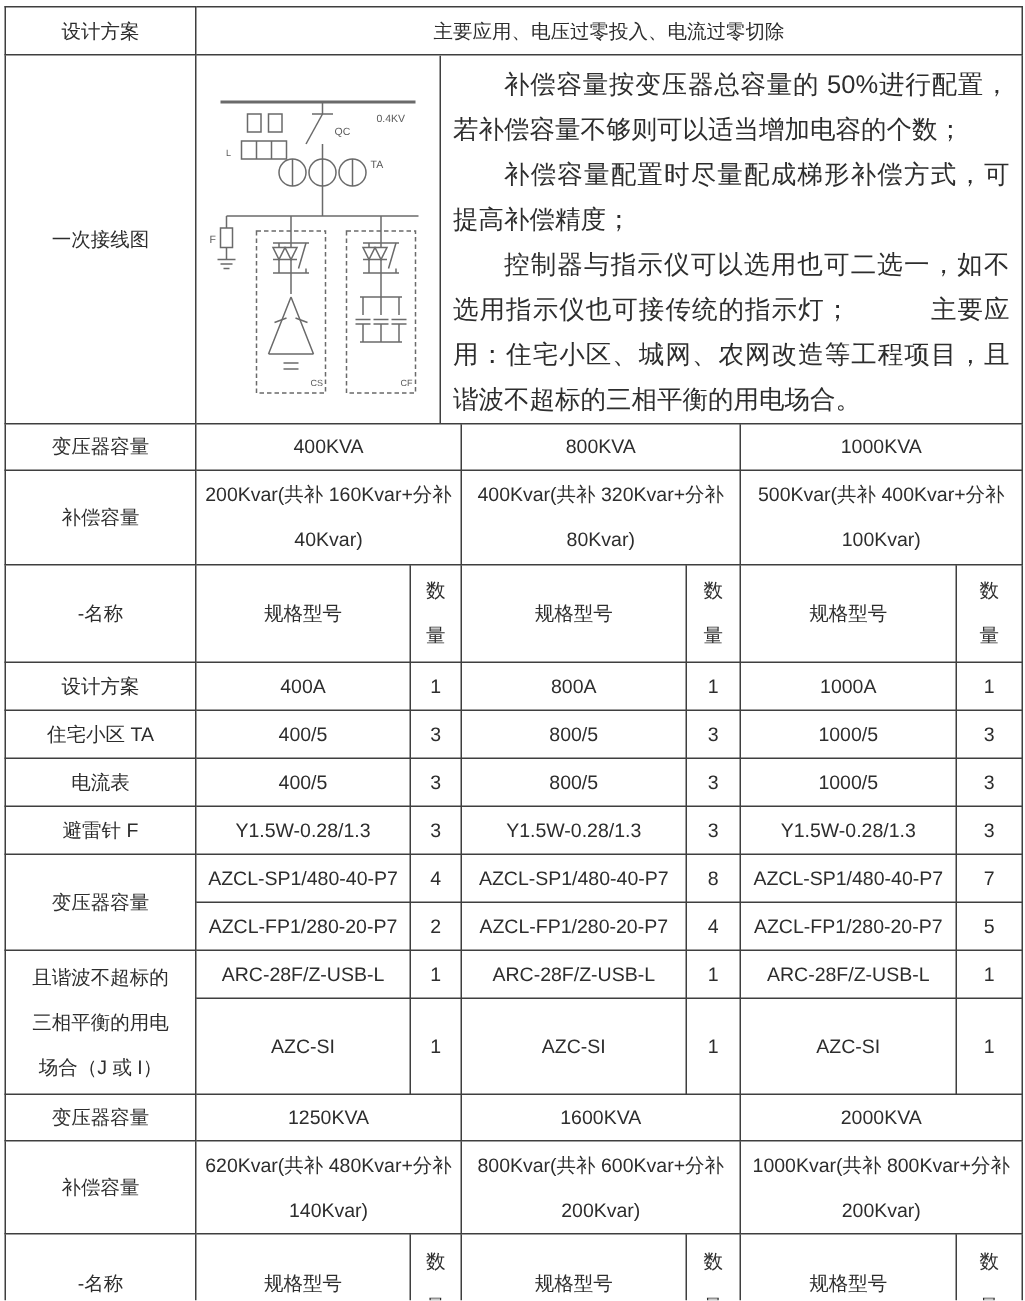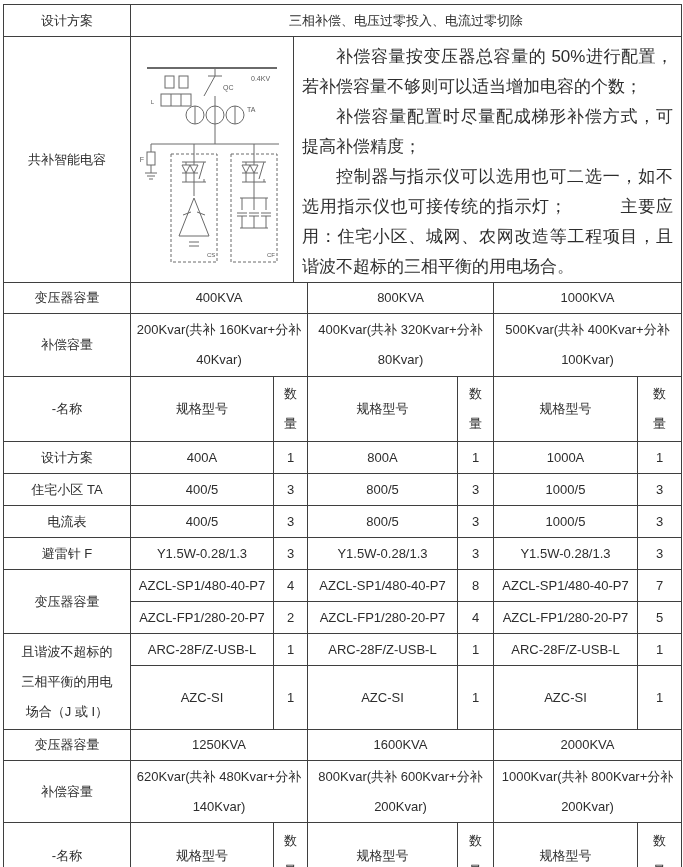--- a/index.html
+++ b/index.html
@@ -32,25 +32,25 @@
         <col style="width:34px">
     <col style="width:150px">
         <col style="width:36px">
         <col style="width:144px">
     <col style="width:44px">
   </colgroup>
 
   <tbody>
         <tr class="rh32">
     <td class="lbl">设计方案</td>
-    <td colspan="6">三相补偿、电压过零投入、电流过零切除</td>
+    <td colspan="6">主要应用、电压过零投入、电流过零切除</td>
   </tr>
 
   <tr class="rh221">
-    <td class="lbl">共补智能电容</td>
+    <td class="lbl">一次接线图</td>
     <td colspan="6" class="p0">
       <div class="split">
         <div class="diag">
           <svg width="158" height="216" viewBox="0 0 158 216">
             <g stroke="#6a6a6a" stroke-width="1" fill="none">
 
               <line x1="14" y1="16" x2="144" y2="16" stroke-width="2"></line>
 
               <rect x="32" y="24" width="9" height="12"></rect>
               <rect x="46" y="24" width="9" height="12"></rect>

